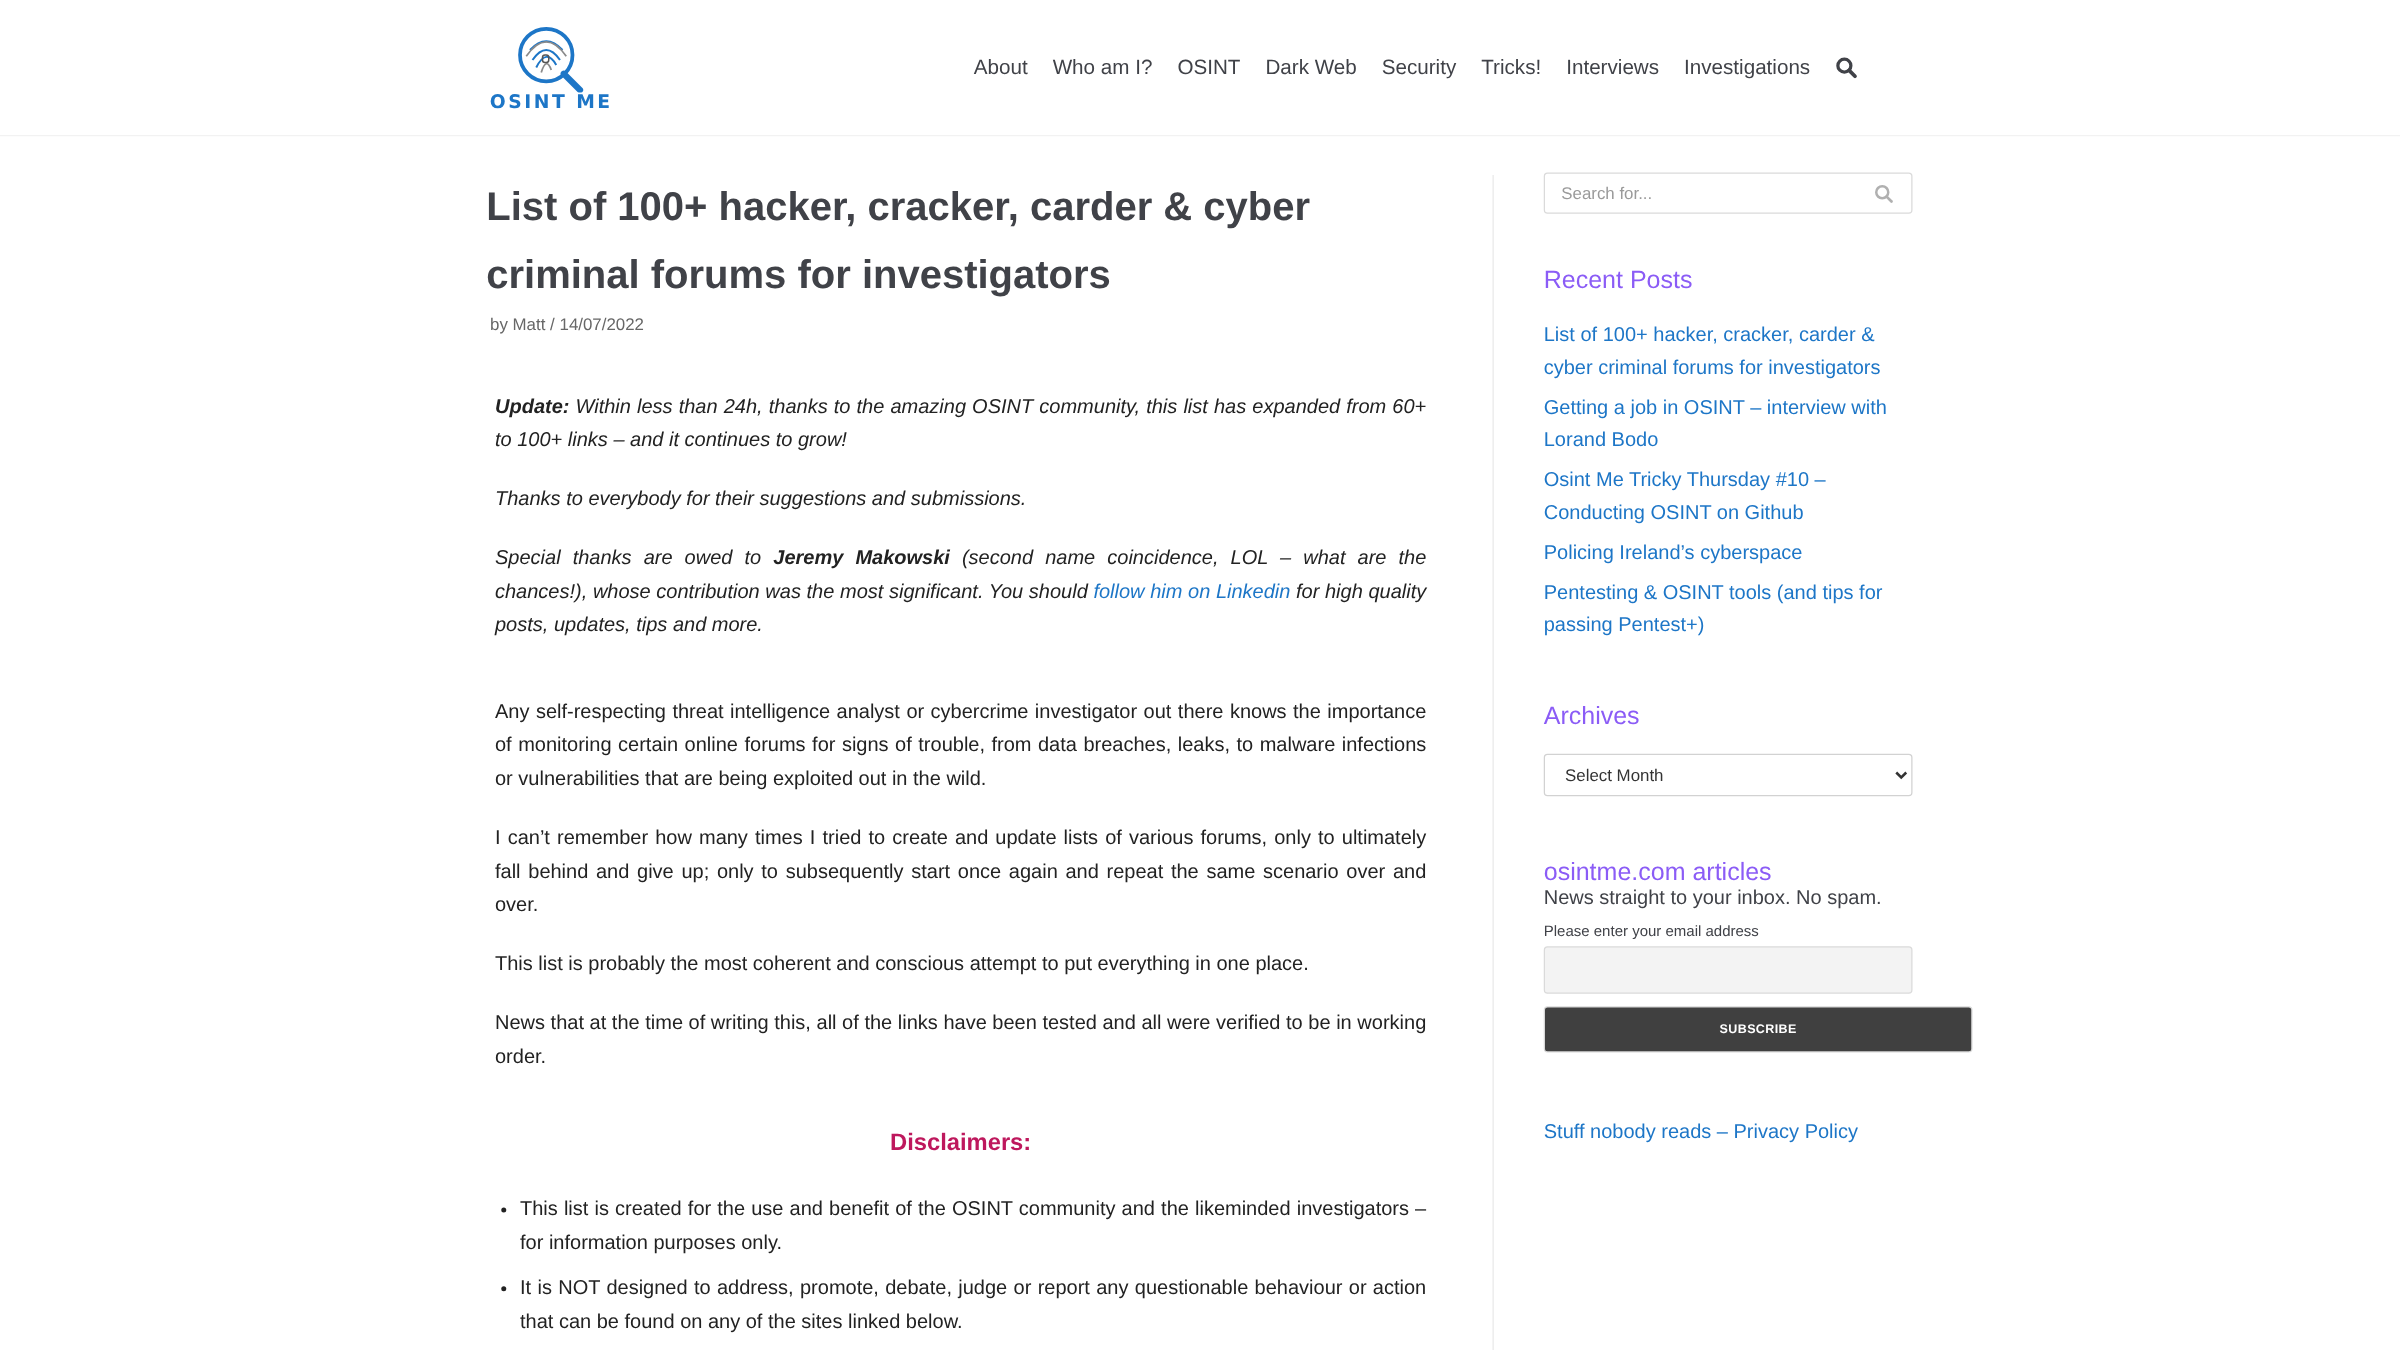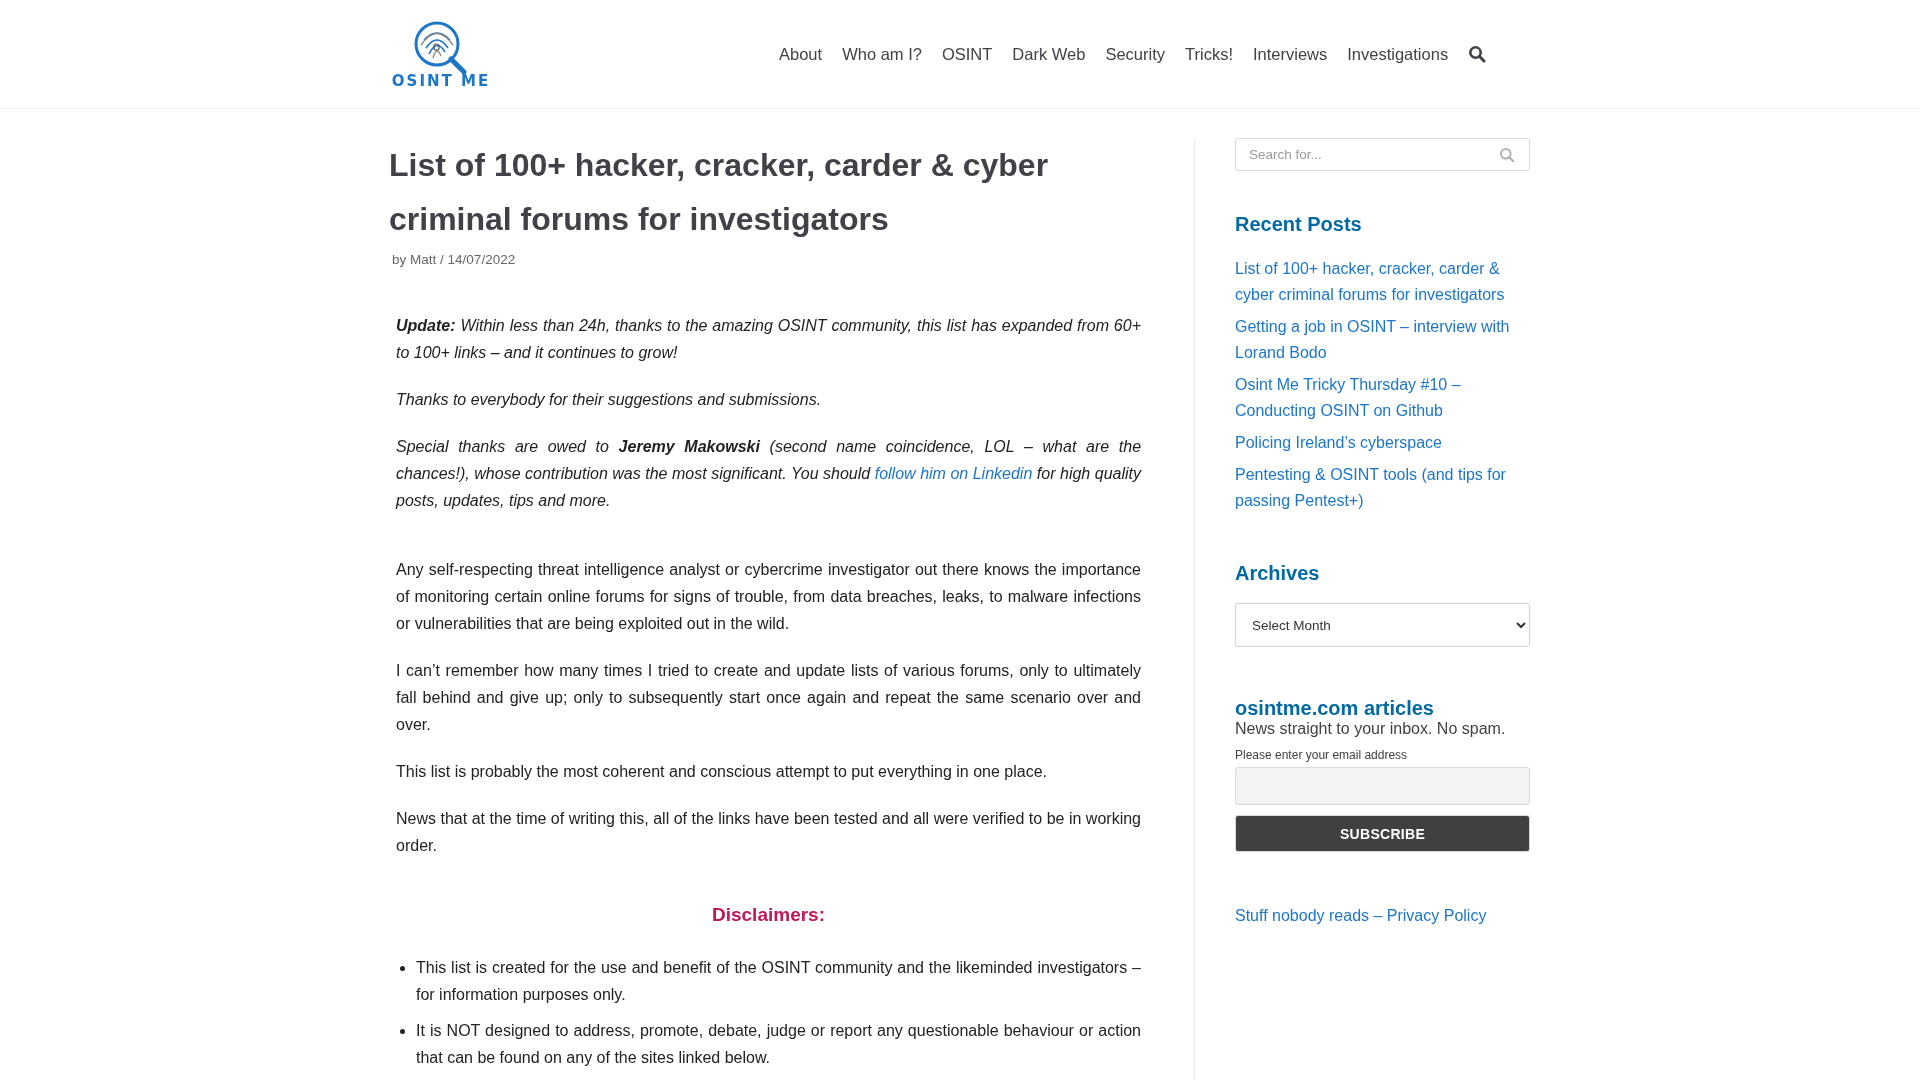--- a/index.html
+++ b/index.html
@@ -25,32 +25,32 @@
   .content ul { padding-left: 20px; }
   .content li { text-align: justify; margin-bottom: 9px; }
 
   .divider { position: absolute; left: 1194px; top: 140px; width: 1px; height: 940px; background: #e9e9e9; }
 
   .sidebar { position: absolute; left: 1235px; top: 138px; width: 295px; }
   .search-box { position: relative; width: 295px; height: 33px; border: 1px solid #dadada; border-radius: 3px; background: #fff; }
   .search-box input { border: none; outline: none; width: 250px; height: 31px; padding-left: 13px; font-size: 13.5px; color: #333; background: transparent; font-family: "Liberation Sans", sans-serif; }
   .search-box input::placeholder { color: #9a9a9a; }
   .search-box .icon { position: absolute; right: 14px; top: 8px; width: 16px; height: 16px; }
-  .widget-title { font-size: 20px; font-weight: bold; color: #0369a1; }
+  .widget-title { font-size: 20px; font-weight: normal; color: #8b5cf6; }
   .recent { margin-top: 42px; }
   .recent ul { list-style: none; margin-top: 20px; }
   .recent li { margin-bottom: 6px; line-height: 26px; }
   .recent a, .privacy a { color: #1d76c7; text-decoration: none; font-size: 16px; }
   .archives { margin-top: 48px; }
-  .archives select { margin-top: 18px; width: 295px; height: 44px; border: 1px solid #d2d2d2; border-radius: 3px; font-size: 13.5px; color: #333; padding-left: 12px; background: #fff; font-family: "Liberation Sans", sans-serif; }
+  .archives select { margin-top: 18px; width: 295px; height: 34px; border: 1px solid #d2d2d2; border-radius: 3px; font-size: 13.5px; color: #333; padding-left: 12px; background: #fff; font-family: "Liberation Sans", sans-serif; }
   .newsletter { margin-top: 50px; }
   .newsletter .tagline { font-size: 16px; color: #404248; }
   .newsletter .label { font-size: 12px; color: #404248; margin-top: 10px; }
   .newsletter input { margin-top: 5px; width: 295px; height: 38px; border: 1px solid #dadada; border-radius: 3px; background: #f3f3f3; outline: none; }
-  .newsletter button { margin-top: 10px; width: 295px; height: 37px; border: 1px solid #d8d8d8; border-radius: 3px; background: #404040; color: #fff; font-weight: bold; font-size: 14px; letter-spacing: 0.3px; font-family: "Liberation Sans", sans-serif; cursor: pointer; }
+  .newsletter button { margin-top: 10px; width: 343px; height: 37px; border: 1px solid #d8d8d8; border-radius: 3px; background: #404040; color: #fff; font-weight: bold; font-size: 10px; letter-spacing: 0.3px; font-family: "Liberation Sans", sans-serif; cursor: pointer; }
   .privacy { margin-top: 55px; }
 </style>
 </head>
 <body>
 
 <header class="header">
   <a class="logo">
     <svg width="100" height="56" viewBox="0 0 100 56">
       <circle cx="46" cy="26" r="21" fill="none" stroke="#1d76c7" stroke-width="3"></circle>
       <path d="M33 22 Q46 8 59 22" fill="none" stroke="#1d76c7" stroke-width="1.6"></path>

